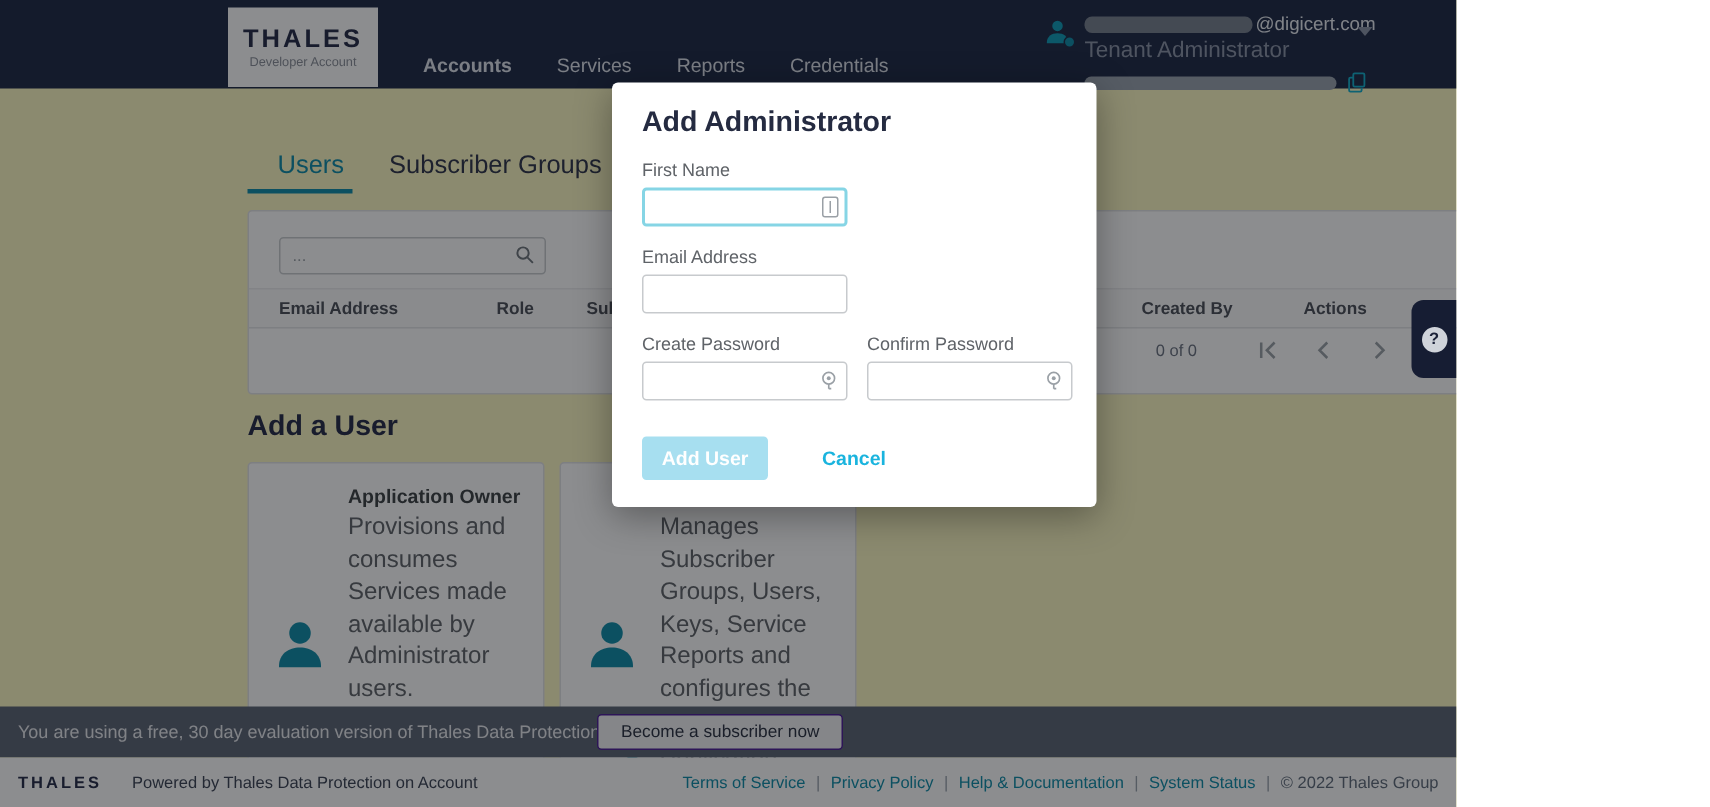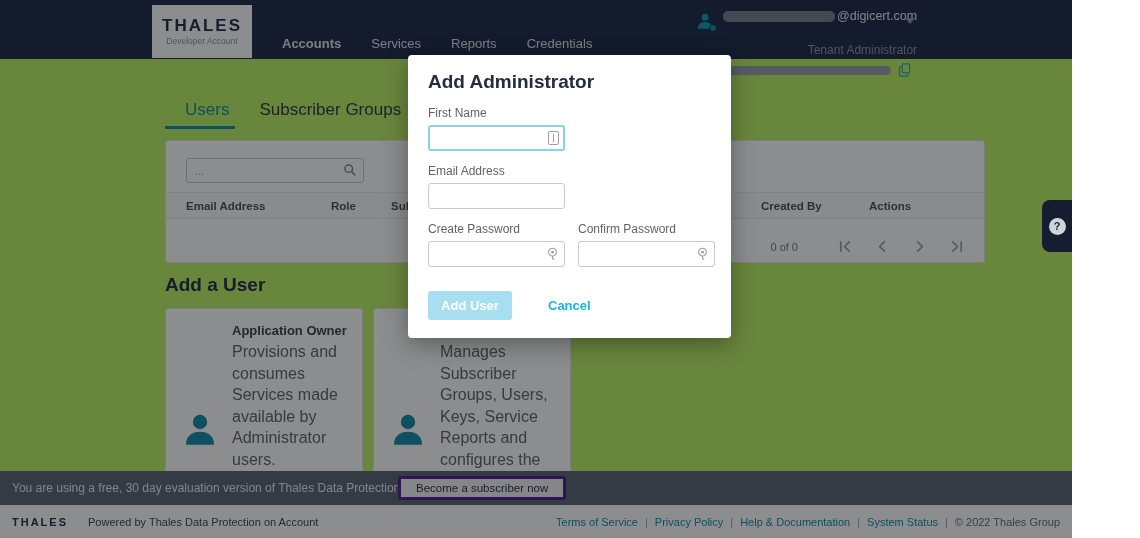--- a/index.html
+++ b/index.html
@@ -1,17 +1,17 @@
 <!DOCTYPE html>
 <html style="--nav-bg: #1d2945; --navy: #242b47; --teal: #0e8ca8; --cyan: #1ab4de; --disabled-btn: #a7dff0; --eval-bg: #5b6474;"><head>
 <meta charset="utf-8">
 <style>
   * { margin:0; padding:0; box-sizing:border-box; }
   html,body { width:1140px; height:538px; background:#fff; font-family:"Liberation Sans", sans-serif; }
-  .app { position:relative; width:1072px; height:538px; overflow:hidden; background:#bef264; }
+  .app { position:relative; width:971px; height:538px; overflow:hidden; background:#fef9c3; }
 
   
   .topnav { position:absolute; top:0; left:0; width:100%; height:59px; background:var(--nav-bg,#1d2945); z-index:10; }
   .logo-box { position:absolute; left:152px; top:5px; width:100px; height:53px; background:#fff;
               display:flex; flex-direction:column; align-items:center; justify-content:center; }
   .logo-word { font-size:17px; font-weight:bold; letter-spacing:2px; color:var(--navy,#242b47); line-height:18px; }
   .logo-sub { font-size:8.5px; color:#8a8f99; margin-top:1px; }
   .nav-menu { position:absolute; left:282px; bottom:0; display:flex; gap:30px; align-items:flex-end; }
   .nav-item { display:flex; flex-direction:row; padding-bottom:8px; cursor:pointer; }
   .nav-ind { height:2px; width:100%; background:transparent; margin-bottom:7px; }
@@ -20,21 +20,21 @@
   .nav-item.active .nav-label { font-weight:bold; }
 
   .user-block { position:absolute; left:695px; top:9px; display:flex; gap:8px; }
   .avatar-wrap { position:relative; width:20px; height:20px; margin-top:2px; }
   .avatar-badge { position:absolute; right:-2px; bottom:-1px; width:8px; height:8px; border-radius:50%;
                   background:var(--teal,#0e8ca8); border:1px solid #1d2945; }
   .user-lines { display:flex; flex-direction:column; }
   .user-line1 { display:flex; align-items:center; gap:2px; }
   .redact-email { width:112px; height:11px; background:#78808f; border-radius:5px; filter:blur(.4px); }
   .email-suffix { font-size:12.5px; color:#e9ecf2; }
-  .user-role { font-size:12px; color:#8b93a7; margin-top:20px;text-align:right; }
+  .user-role { font-size:15px; color:#8b93a7; margin-top:2px; }
   .user-line3 { display:flex; align-items:center; gap:7px; margin-top:6px; }
   .redact-id { width:168px; height:9px; background:#9aa2ae; border-radius:5px; }
   .caret-down { position:absolute; left:210px; top:9px; width:0; height:0;
                 border-left:5px solid transparent; border-right:5px solid transparent; border-top:6px solid #8b93a7; }
 
   
   .tabs-row { position:absolute; left:185px; top:100px; display:flex; gap:30px; z-index:1; }
   .tab { font-size:17px; font-weight:500; color:#2e3449; cursor:pointer; padding-bottom:9px; position:relative; }
   .tab.active { color:var(--teal,#0e8ca8); }
   .tab.active::after { content:""; position:absolute; left:-20px; right:-6px; bottom:0; height:3px; background:var(--teal,#0e8ca8); }
@@ -43,21 +43,21 @@
                 border:1px solid #e3e4e6; border-radius:3px; z-index:1; }
   .search-wrap { position:absolute; left:20px; top:17px; width:178px; height:25px; }
   .search-input { width:100%; height:100%; border:1px solid #c9cccf; border-radius:3px; padding:0 26px 0 8px;
                   font-size:11px; color:#555; font-family:"Liberation Sans", sans-serif; background:#fff; }
   .search-input::placeholder { color:#9aa0a6; }
   .search-icon { position:absolute; right:7px; top:5px; }
   .thead { position:absolute; left:0; top:51px; width:100%; height:27px; display:flex; align-items:center;
            background:#fbfbfc; border-top:1px solid #ececee; border-bottom:1px solid #e3e4e6; padding-left:20px; }
   .th { font-size:11.5px; font-weight:bold; color:#4a4f57; white-space:nowrap; overflow:hidden; }
   .th.c1{width:145px;} .th.c2{width:60px;} .th.c3{width:370px;} .th.c4{width:108px;} .th.c5{flex:1;}
-  .pager { position:absolute; right:20px; top:98px; display:flex; align-items:center; gap:22px;text-align:center; }
+  .pager { position:absolute; right:20px; top:85px; display:flex; align-items:center; gap:22px;text-align:center; }
   .pager-range { font-size:11px; color:#6b7280; margin-right:18px; }
   .pg-btn { background:none; border:none; cursor:pointer; padding:0; display:flex; align-items:center; }
 
   .adduser-title { position:absolute; left:165px; top:274px; font-size:19px; font-weight:600; color:var(--navy,#242b47); z-index:1; }
   .cards-row { position:absolute; left:165px; top:308px; display:flex; gap:10px; z-index:1; }
   .role-card { width:198px; background:#fff; border:1px solid #e3e4e6; border-radius:3px; padding:14px 12px;
                display:flex; gap:10px; cursor:pointer; }
   .role-icon-wrap { position:relative; width:44px; flex:0 0 44px; display:flex; align-items:center; justify-content:center; }
   .role-badge { position:absolute; right:0px; bottom:16px; width:17px; height:17px; border-radius:50%;
                 background:var(--teal,#0e8ca8); border:2px solid #fff; display:flex; align-items:center; justify-content:center; }
@@ -68,21 +68,21 @@
   
   .help-tab { position:absolute; right:0; top:200px; width:30px; height:52px; background:#161d33;
               border-radius:8px 0 0 8px; display:flex; align-items:center; justify-content:center; z-index:45; cursor:pointer; }
   .help-circle { width:17px; height:17px; border-radius:50%; background:#cfd3da; color:#1b2138;
                  font-size:11px; font-weight:bold; display:flex; align-items:center; justify-content:center; }
 
   
   .eval-bar { position:absolute; left:0; top:471px; width:100%; height:34px; background:var(--eval-bg,#5b6474); z-index:1; }
   .eval-msg { position:absolute; left:12px; top:10px; font-size:12px; color:#e8eaee; }
   .eval-btn { position:absolute; left:398px; top:5px; height:24px; padding:0 15px; background:#f1f2f4;
-              border:3px solid #4c1d95; border-radius:3px; font-size:11.5px; color:#2a3040;
+              border:1px solid #4c1d95; border-radius:3px; font-size:11.5px; color:#2a3040;
               font-family:"Liberation Sans", sans-serif; cursor:pointer; }
   .footer { position:absolute; left:0; top:505px; width:100%; height:33px; background:#fff;
             display:flex; align-items:center; z-index:1; }
   .footer-logo { font-size:11px; font-weight:bold; letter-spacing:2px; color:var(--navy,#242b47); margin-left:12px; }
   .footer-powered { font-size:11px; color:#3b4354; margin-left:20px; }
   .footer-links { position:absolute; right:12px; display:flex; align-items:center; gap:7px; font-size:11px; }
   .footer-link { color:var(--teal,#0e8ca8); text-decoration:none; cursor:pointer; }
   .footer-sep { color:#9aa3ad; }
   .footer-copy { color:#5f6b7a; }
 

